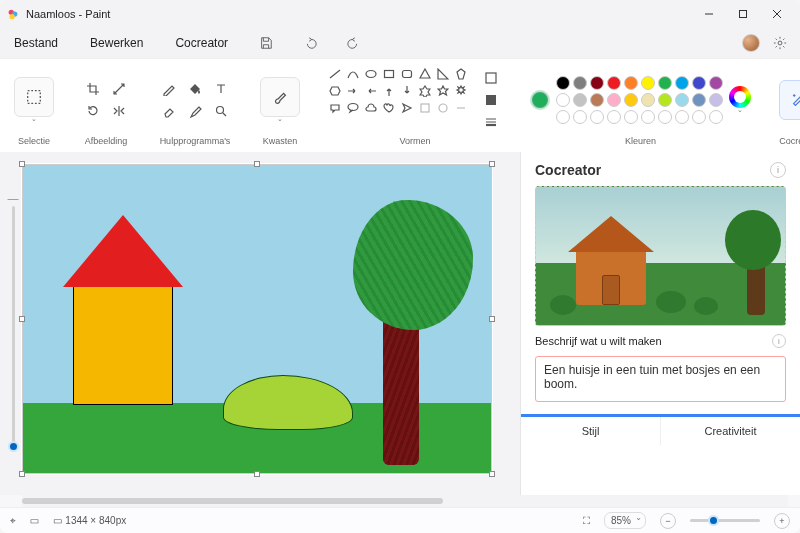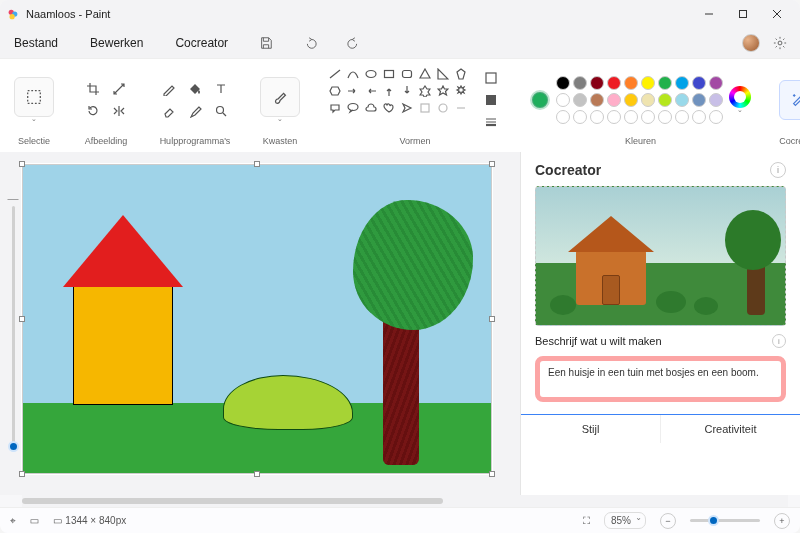--- a/index.html
+++ b/index.html
@@ -72,22 +72,22 @@
   .panel h2 .info{ margin-left:auto; color:#999; font-weight:400; width:16px; height:16px; border:1px solid #ccc; border-radius:50%; display:flex;align-items:center;justify-content:center; font-size:9px;}
   .preview { width:100%; height:140px; border:1px dashed #c9c9c9; border-radius:4px; background:linear-gradient(#a9d0d4,#cfe6de 55%, #3f8a3b 55%); position:relative; overflow:hidden;}
   .pv-house{position:absolute;left:40px;bottom:20px;width:70px;height:55px;background:#c9712b;border-radius:3px;}
   .pv-house::before{content:"";position:absolute;left:-8px;top:-34px;width:0;height:0;border-left:43px solid transparent;border-right:43px solid transparent;border-bottom:36px solid #b5571b;}
   .pv-door{position:absolute;left:26px;bottom:0;width:18px;height:30px;background:#a85a20;border:1px solid #7a3d13;border-radius:2px;}
   .pv-bush{position:absolute;bottom:10px;border-radius:50%;background:#2f7a2e;}
   .pv-tree-trunk{position:absolute;right:20px;bottom:10px;width:18px;height:60px;background:#5e3a1a;border-radius:4px;}
   .pv-tree-crown{position:absolute;right:4px;bottom:55px;width:56px;height:60px;border-radius:50%;background:#2c7a29;}
   .fieldlabel{ font-size:11px; color:#222; display:flex; align-items:center;}
   .fieldlabel .info{ margin-left:auto; color:#999; width:14px;height:14px;border:1px solid #ccc;border-radius:50%;display:flex;align-items:center;justify-content:center;font-size:8px;}
-  .textbox { border:5px solid #fca5a5; background:#fff; border-radius:8px; padding:6px 8px; font-size:10px; color:#333; min-height:46px;}
-  .bottomtabs{ display:flex; border-top:1px solid #3b82f6; margin:4px -14px 0 -14px;}
+  .textbox { border:1px solid #fca5a5; background:#fff; border-radius:3px; padding:6px 8px; font-size:12px; color:#333; min-height:46px;}
+  .bottomtabs{ display:flex; border-top:3px solid #3b82f6; margin:4px -14px 0 -14px;}
   .bottomtabs div{ flex:1; text-align:center; padding:8px 0; font-size:11px; color:#333;}
   .bottomtabs div:first-child{border-right:1px solid #eee;}
 
   
   .hscroll{ height:12px; margin:0 12px 0 22px; background:#f3f3f5; position:relative;}
   .hscroll .bar{ position:absolute; left:0; top:3px; height:6px; width:55%; background:#d0d0d0; border-radius:3px;}
   .status { height:26px; background:#fcfcfe; border-top:1px solid #eee; display:flex; align-items:center; padding:0 10px; font-size:10px; color:#555; gap:14px;}
   .status .spacer{flex:1;}
   .zoomtrack{ width:70px; height:3px; background:#d0d0d0; border-radius:2px; position:relative;}
   .zoomtrack .zt{ position:absolute; left:18px; top:-4px; width:11px; height:11px; background:#0067c0; border-radius:50%; border:2px solid #cfe4fb;}

